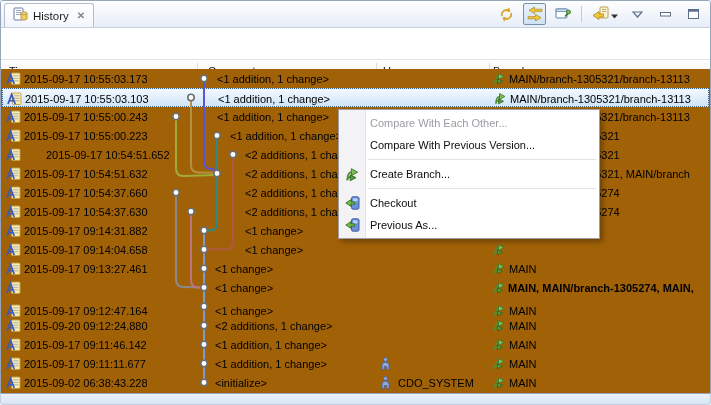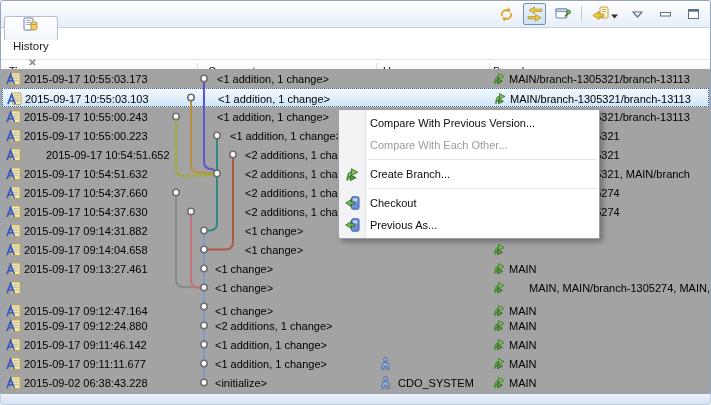--- a/index.html
+++ b/index.html
@@ -2,40 +2,40 @@
 <html><head>
 <meta charset="utf-8">
 <style>
   html,body{margin:0;padding:0;background:#fff;font-family:"Liberation Sans",sans-serif;}
   .shell{position:relative;width:711px;height:405px;overflow:hidden;background:#eef3fb;}
   .panel{position:absolute;left:0;top:0;width:709px;height:392px;background:#fff;
          border:1px solid #96a5ba;border-radius:3px 3px 1px 1px;overflow:hidden;}
   
   .tabbar{position:absolute;top:0;left:0;right:0;height:26px;
           background:linear-gradient(#fefefe,#e7eef8);border-bottom:1px solid #c5d0de;}
-  .tab{position:absolute;left:3px;top:15px;height:23px;background:linear-gradient(#ffffff,#f2f6fb);
+  .tab{position:absolute;left:3px;top:2px;height:23px;background:linear-gradient(#ffffff,#f2f6fb);
        border:1px solid #b6bdcc;border-bottom:none;border-radius:3px 3px 0 0;
-       display:flex;align-items:center;padding:0 8px;gap:5px;z-index:2;flex-direction:column;}
+       display:flex;align-items:center;padding:0 8px;gap:5px;z-index:2;}
   .tab-label{font-size:11.5px;color:#1c1c1c;}
   .tab-close{font-size:10px;font-weight:bold;color:#83838b;margin-left:3px;cursor:default;}
   .toolbar{position:absolute;right:5px;top:2px;height:22px;display:flex;align-items:center;gap:5px;}
   .tbtn{width:21px;height:20px;display:flex;align-items:center;justify-content:center;border:1px solid transparent;}
   .tbtn.pressed{border:1px solid #7490ae;background:linear-gradient(#eaf2fb,#cfe2f5);border-radius:2px;}
   .tsep{width:1px;height:16px;background:#c2cbd8;margin:0 2px;}
   .caret{margin-left:2px;}
   
   .infobar{position:absolute;top:27px;left:0;right:0;height:18px;background:#fff;
            display:flex;align-items:center;padding-left:5px;font-size:11px;color:#0a0a0a;}
   
   .thead{position:absolute;top:58px;left:0;right:0;height:21px;
          background:linear-gradient(#ffffff,#eff0f2);border-top:1px solid #e4e4e6;border-bottom:1px solid #d6d7da;}
   .th{position:absolute;top:0;height:21px;display:flex;align-items:center;font-size:11px;color:#141414;}
   .th-div{position:absolute;top:3px;bottom:3px;width:1px;background:#dcdce0;}
   
-  .tbody{position:absolute;top:68px;left:0;right:0;height:324px;overflow:hidden;background:#a3a3a3;}
+  .tbody{position:absolute;top:68px;left:0;right:0;height:324px;overflow:hidden;background:#a16207;}
   .row{position:absolute;left:1px;right:1px;height:19px;z-index:1;}
   .row.selected{background:linear-gradient(#f3f9fe,#d0e5f8);border:1px dotted #35608e;box-sizing:border-box;}
   .cell{position:absolute;top:0;height:19px;display:flex;align-items:center;
         font-size:11px;color:#000;white-space:nowrap;}
   .commit-icon{position:absolute;left:4px;top:2.5px;line-height:0;}
   .user-icon{position:absolute;left:379px;top:3px;line-height:0;}
   .branch-icon{position:absolute;left:491px;top:3px;line-height:0;}
   .graph-svg{position:absolute;left:0;top:0;z-index:3;pointer-events:none;}
   
   .menu{position:absolute;left:337px;top:108px;width:260px;background:#fff;
@@ -357,21 +357,21 @@
               <path d="M1,12 L4.6,2.6 L8.2,12" fill="none" stroke="#3b5bbf" stroke-width="1.8"></path>
               <line x1="2.2" y1="8.8" x2="7" y2="8.8" stroke="#3b5bbf" stroke-width="1.5"></line>
             </svg></span>
           <span class="cell" style="left: 213px;">&lt;1 change&gt;</span>
           <span class="branch-icon"><svg width="13" height="13" viewBox="0 0 13 13">
               <path d="M2,11.5 Q2,4.5 6,4.5" fill="none" stroke="#4e8f35" stroke-width="1.5"></path>
               <path d="M5.5,1.5 L11,4.5 5.5,7.5 Z" fill="#7bbf58" stroke="#3c7427" stroke-width="0.8"></path>
               <path d="M2,11.5 Q2,8.5 5,8.5" fill="none" stroke="#4e8f35" stroke-width="1.5"></path>
               <path d="M4.5,6.8 L9.5,9.3 4.5,11.8 Z" fill="#569e3a" stroke="#2f6020" stroke-width="0.8"></path>
             </svg></span>
-          <span class="cell" style="left: 527px;">MAIN, MAIN/branch-1305274, MAIN,</span>
+          <span class="cell" style="left: 506px; font-weight: bold;">MAIN, MAIN/branch-1305274, MAIN,</span>
         </div>
         <div class="row" style="top: 232px; text-align: center;">
           <span class="commit-icon"><svg width="15" height="14" viewBox="0 0 15 14">
               <rect x="5.5" y="1" width="8.5" height="11.5" rx="1" fill="#f9ecab" stroke="#c2a044" stroke-width="0.9"></rect>
               <line x1="7" y1="3.8" x2="12.5" y2="3.8" stroke="#a9b0c4"></line>
               <line x1="7" y1="6.3" x2="12.5" y2="6.3" stroke="#a9b0c4"></line>
               <line x1="7" y1="8.8" x2="12.5" y2="8.8" stroke="#a9b0c4"></line>
               <path d="M1,12 L4.6,2.6 L8.2,12" fill="none" stroke="#3b5bbf" stroke-width="1.8"></path>
               <line x1="2.2" y1="8.8" x2="7" y2="8.8" stroke="#3b5bbf" stroke-width="1.5"></line>
             </svg></span>
@@ -387,21 +387,21 @@
         </div>
         <div class="row" style="top: 247px;">
           <span class="commit-icon"><svg width="15" height="14" viewBox="0 0 15 14">
               <rect x="5.5" y="1" width="8.5" height="11.5" rx="1" fill="#f9ecab" stroke="#c2a044" stroke-width="0.9"></rect>
               <line x1="7" y1="3.8" x2="12.5" y2="3.8" stroke="#a9b0c4"></line>
               <line x1="7" y1="6.3" x2="12.5" y2="6.3" stroke="#a9b0c4"></line>
               <line x1="7" y1="8.8" x2="12.5" y2="8.8" stroke="#a9b0c4"></line>
               <path d="M1,12 L4.6,2.6 L8.2,12" fill="none" stroke="#3b5bbf" stroke-width="1.8"></path>
               <line x1="2.2" y1="8.8" x2="7" y2="8.8" stroke="#3b5bbf" stroke-width="1.5"></line>
             </svg></span>
-          <span class="cell" style="left: 22px;">2015-09-17 09:12:24.880</span>
+          <span class="cell" style="left: 22px;">2015-09-20 09:12:24.880</span>
           <span class="cell" style="left: 213px;">&lt;2 additions, 1 change&gt;</span>
           <span class="branch-icon"><svg width="13" height="13" viewBox="0 0 13 13">
               <path d="M2,11.5 Q2,4.5 6,4.5" fill="none" stroke="#4e8f35" stroke-width="1.5"></path>
               <path d="M5.5,1.5 L11,4.5 5.5,7.5 Z" fill="#7bbf58" stroke="#3c7427" stroke-width="0.8"></path>
               <path d="M2,11.5 Q2,8.5 5,8.5" fill="none" stroke="#4e8f35" stroke-width="1.5"></path>
               <path d="M4.5,6.8 L9.5,9.3 4.5,11.8 Z" fill="#569e3a" stroke="#2f6020" stroke-width="0.8"></path>
             </svg></span>
           <span class="cell" style="left: 507px;">MAIN</span>
         </div>
         <div class="row" style="top: 266px;">
@@ -495,25 +495,25 @@
           <circle cx="203" cy="256.5" r="3.2" fill="#ffffff" stroke="#6e6e6e" stroke-width="1.6"></circle>
           <circle cx="203" cy="275.5" r="3.2" fill="#ffffff" stroke="#6e6e6e" stroke-width="1.6"></circle>
           <circle cx="203" cy="294.5" r="3.2" fill="#ffffff" stroke="#6e6e6e" stroke-width="1.6"></circle>
           <circle cx="203" cy="313.5" r="3.2" fill="#ffffff" stroke="#6e6e6e" stroke-width="1.6"></circle>
         </svg>
       </div>
 
     <div class="menu" id="menu">
       <div class="menu-gutter"></div>
       <div id="menu-items">
+          <div class="mitem disabled">
+            <span>Compare With Each Other...</span>
+          </div>
           <div class="mitem">
             <span>Compare With Previous Version...</span>
-          </div>
-          <div class="mitem disabled">
-            <span>Compare With Each Other...</span>
           </div>
           <div class="msep"></div>
           <div class="mitem">
             <span class="micon"><svg width="15" height="15" viewBox="0 0 13 13">
                 <path d="M2,11.5 Q2,4.5 6,4.5" fill="none" stroke="#4e8f35" stroke-width="1.5"></path>
                 <path d="M5.5,1.5 L11,4.5 5.5,7.5 Z" fill="#7bbf58" stroke="#3c7427" stroke-width="0.8"></path>
                 <path d="M2,11.5 Q2,8.5 5,8.5" fill="none" stroke="#4e8f35" stroke-width="1.5"></path>
                 <path d="M4.5,6.8 L9.5,9.3 4.5,11.8 Z" fill="#569e3a" stroke="#2f6020" stroke-width="0.8"></path>
               </svg></span>
             <span>Create Branch...</span>

